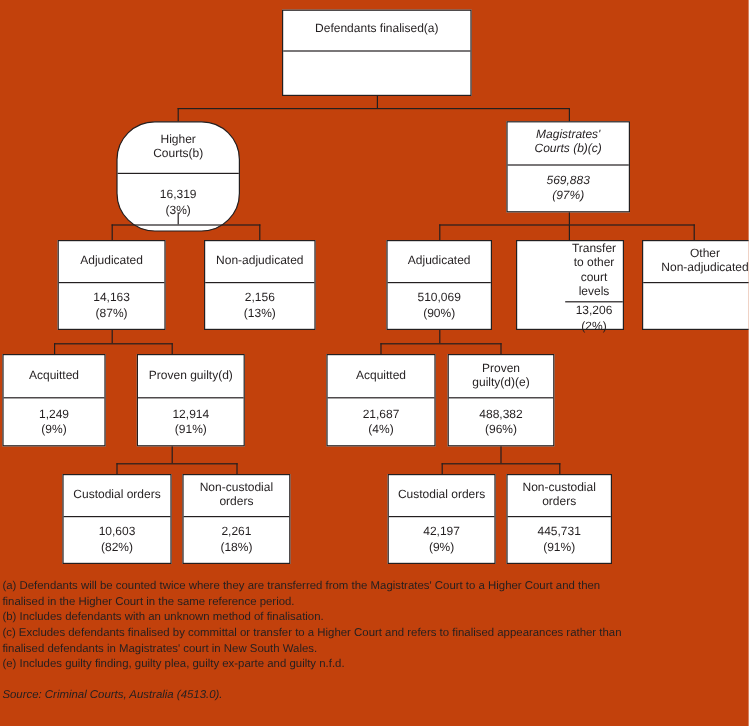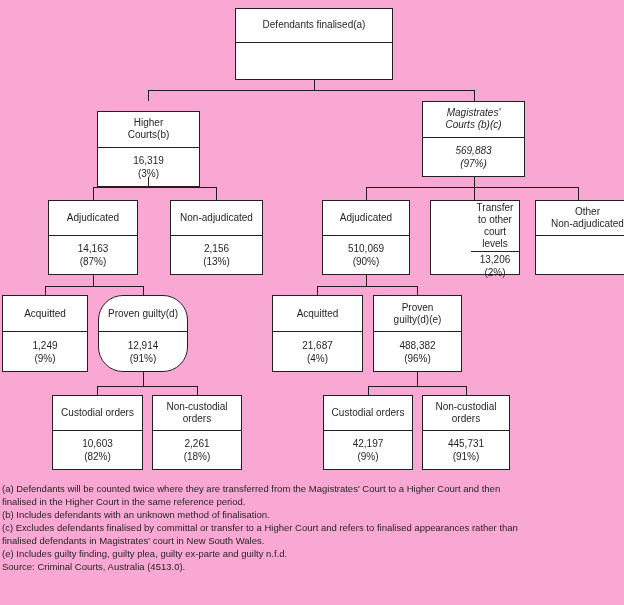--- a/index.html
+++ b/index.html
@@ -1,20 +1,20 @@
 <!DOCTYPE html>
 <html><head>
 <meta charset="utf-8">
 <style>
   html, body { margin: 0; padding: 0; background: #ffffff; }
   .canvas {
     position: relative;
     width: 624px;
     height: 605px;
-    background: #f9a8d4;
+    background: #c2410c;
     font-family: "Liberation Sans", sans-serif;
     color: #231f20;
     overflow: hidden;
   }
   .node {
     position: absolute;
     border: 1px solid #231f20;
     background: #ffffff;
     display: flex;
     flex-direction: column;
@@ -47,32 +47,32 @@
   .line { position: absolute; background: #231f20; }
   .notes {
     position: absolute;
     left: 2px;
     top: 482px;
     width: 620px;
     font-size: 9.5px;
     line-height: 13px;
   }
   .footnote { white-space: pre-line; }
-  .source-note { }
+  .source-note { margin-top: 13px; font-style: italic; }
 </style>
 </head>
 <body>
 
 <div class="canvas">
 
   <div class="node" style="left:235px; top:8px; width:158px; height:72px;">
     <div class="node-label">Defendants finalised(a)</div>
   </div>
 
-  <div class="node" style="left:97px; top:111px; width:103px; height:76px;">
+  <div class="node" style="left:97px; top:101px; width:103px; height:92px;border-radius:32px;">
     <div class="node-label">Higher
 Courts(b)</div>
     <div class="node-value">16,319
 (3%)</div>
   </div>
   <div class="node" style="left:422px; top:101px; width:103px; height:76px;font-style:italic;">
     <div class="node-label">Magistrates'
 Courts (b)(c)</div>
     <div class="node-value">569,883
 (97%)</div>
@@ -102,21 +102,21 @@
   <div class="node" style="left:535px; top:200px; width:105px; height:75px;">
     <div class="node-label">Other
 Non-adjudicated</div>
   </div>
 
   <div class="node" style="left:2px; top:295px; width:86px; height:77px;">
     <div class="node-label">Acquitted</div>
     <div class="node-value">1,249
 (9%)</div>
   </div>
-  <div class="node" style="left:98px; top:295px; width:90px; height:77px;border-radius:25px;">
+  <div class="node" style="left:114px; top:295px; width:90px; height:77px;">
     <div class="node-label">Proven guilty(d)</div>
     <div class="node-value">12,914
 (91%)</div>
   </div>
   <div class="node" style="left:272px; top:295px; width:91px; height:77px;">
     <div class="node-label">Acquitted</div>
     <div class="node-value">21,687
 (4%)</div>
   </div>
   <div class="node" style="left:373px; top:295px; width:89px; height:77px;">

